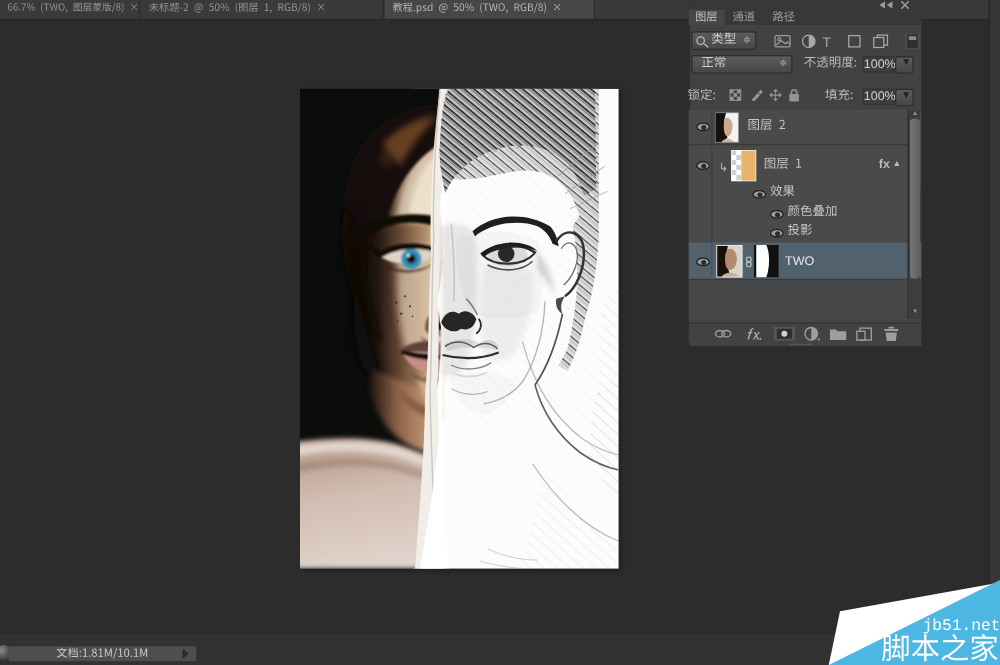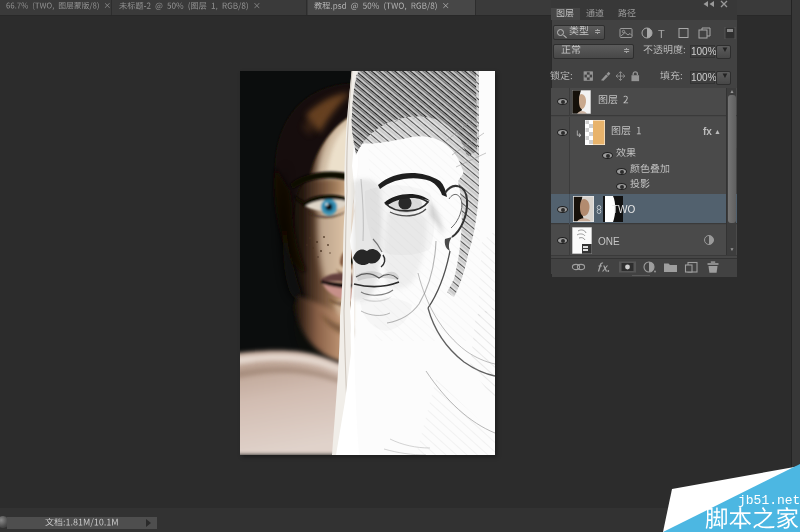--- a/index.html
+++ b/index.html
@@ -409,42 +409,23 @@
         <rect x="0" y="0" width="21" height="26" fill="none" stroke="#e8e8e8" stroke-width="1.5"></rect>
       </svg>
       <svg style="position:absolute;left:45px;top:11px;" width="6" height="9" viewBox="0 0 6 9">
         <rect x="1.2" y="0.5" width="3.6" height="4" rx="1.8" fill="none" stroke="#b9c0c6" stroke-width="1"></rect>
         <rect x="1.2" y="4.5" width="3.6" height="4" rx="1.8" fill="none" stroke="#b9c0c6" stroke-width="1"></rect>
       </svg>
       <svg style="position:absolute;left:52px;top:2px;" width="20" height="26" viewBox="0 0 20 26">
         <rect width="20" height="26" fill="#111"></rect>
         <path d="M2 0 H10 C13 6 13 18 10 26 H2 Z" fill="#fff"></path>
       </svg>
-      <span class="lname" style="left:61px;top:10px;color:#e8e8e8;text-align:right;">TWO</span>
-    </div>
-
-    <div class="lrow" style="top:137px;height:31px;">
-      <span class="eye" style="left:6px;top:12px;"></span>
-      <span style="position:absolute;left:18px;top:0;width:1px;height:31px;background:#3c3c3c;"></span>
-      <svg style="position:absolute;left:21px;top:2px;" width="20" height="27" viewBox="0 0 20 27">
-        <rect width="20" height="27" fill="#fafafa"></rect>
-        <g stroke="#999" fill="none">
-          <path d="M6 4 C9 2 13 3 14 6 M5 8 C8 6 12 7 13 9 M7 11 C10 10 12 11 13 13"></path>
-        </g>
-        <rect x="10" y="17" width="10" height="10" fill="#333"></rect>
-        <rect x="11" y="19" width="5" height="2" fill="#ddd"></rect>
-        <rect x="11" y="22" width="5" height="2" fill="#ddd"></rect>
-        <rect width="20" height="27" fill="none" stroke="#888"></rect>
-      </svg>
-      <span class="lname" style="left:47px;top:11px;">ONE</span>
-      <svg style="position:absolute;left:152px;top:9px;" width="12" height="12" viewBox="0 0 12 12">
-        <circle cx="6" cy="6" r="4.5" fill="none" stroke="#9a9a9a"></circle>
-        <path d="M6 1.5 A4.5 4.5 0 0 1 6 10.5 Z" fill="#9a9a9a"></path>
-      </svg>
-    </div>
+      <span class="lname" style="left:77px;top:10px;color:#e8e8e8;text-align:right;">TWO</span>
+    </div>
+
   </div>
 
   <div style="position:absolute;left:726px;top:88px;width:10px;height:167px;background:#3d3d3d;border-left:1px solid #333;">
     <div style="position:absolute;left:1px;top:0px;width:8px;height:6px;color:#999;font-size:5px;text-align:center;line-height:6px;">▲</div>
     <div style="position:absolute;left:1px;top:7px;width:8px;height:128px;background:linear-gradient(90deg,#757575,#5f5f5f);border-radius:3px;"></div>
     <div style="position:absolute;left:1px;top:158px;width:8px;height:6px;color:#999;font-size:5px;text-align:center;line-height:6px;">▼</div>
   </div>
 
   <div style="position:absolute;left:551px;top:258px;width:186px;height:16px;background:#424242;border-top:1px solid #333;">
     <svg style="position:absolute;left:20px;top:2px;" width="152" height="12" viewBox="0 0 152 12">

